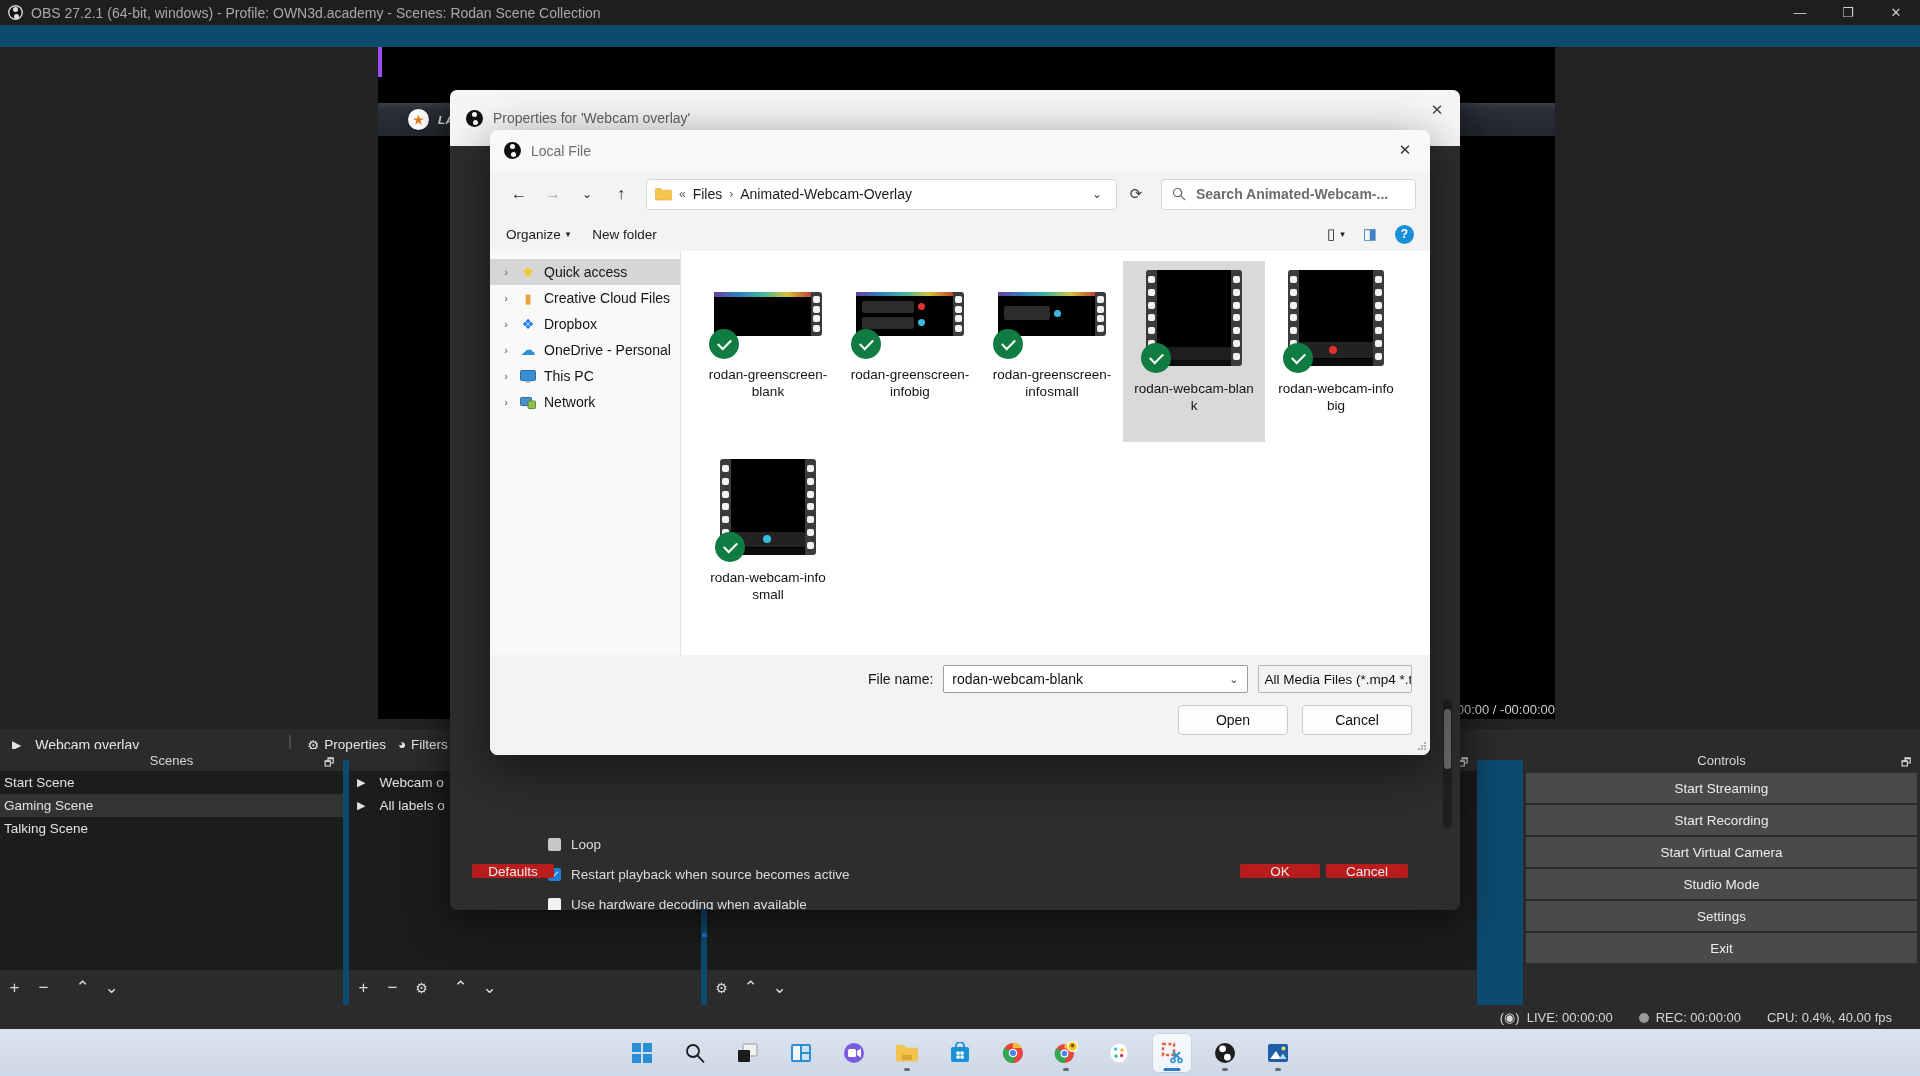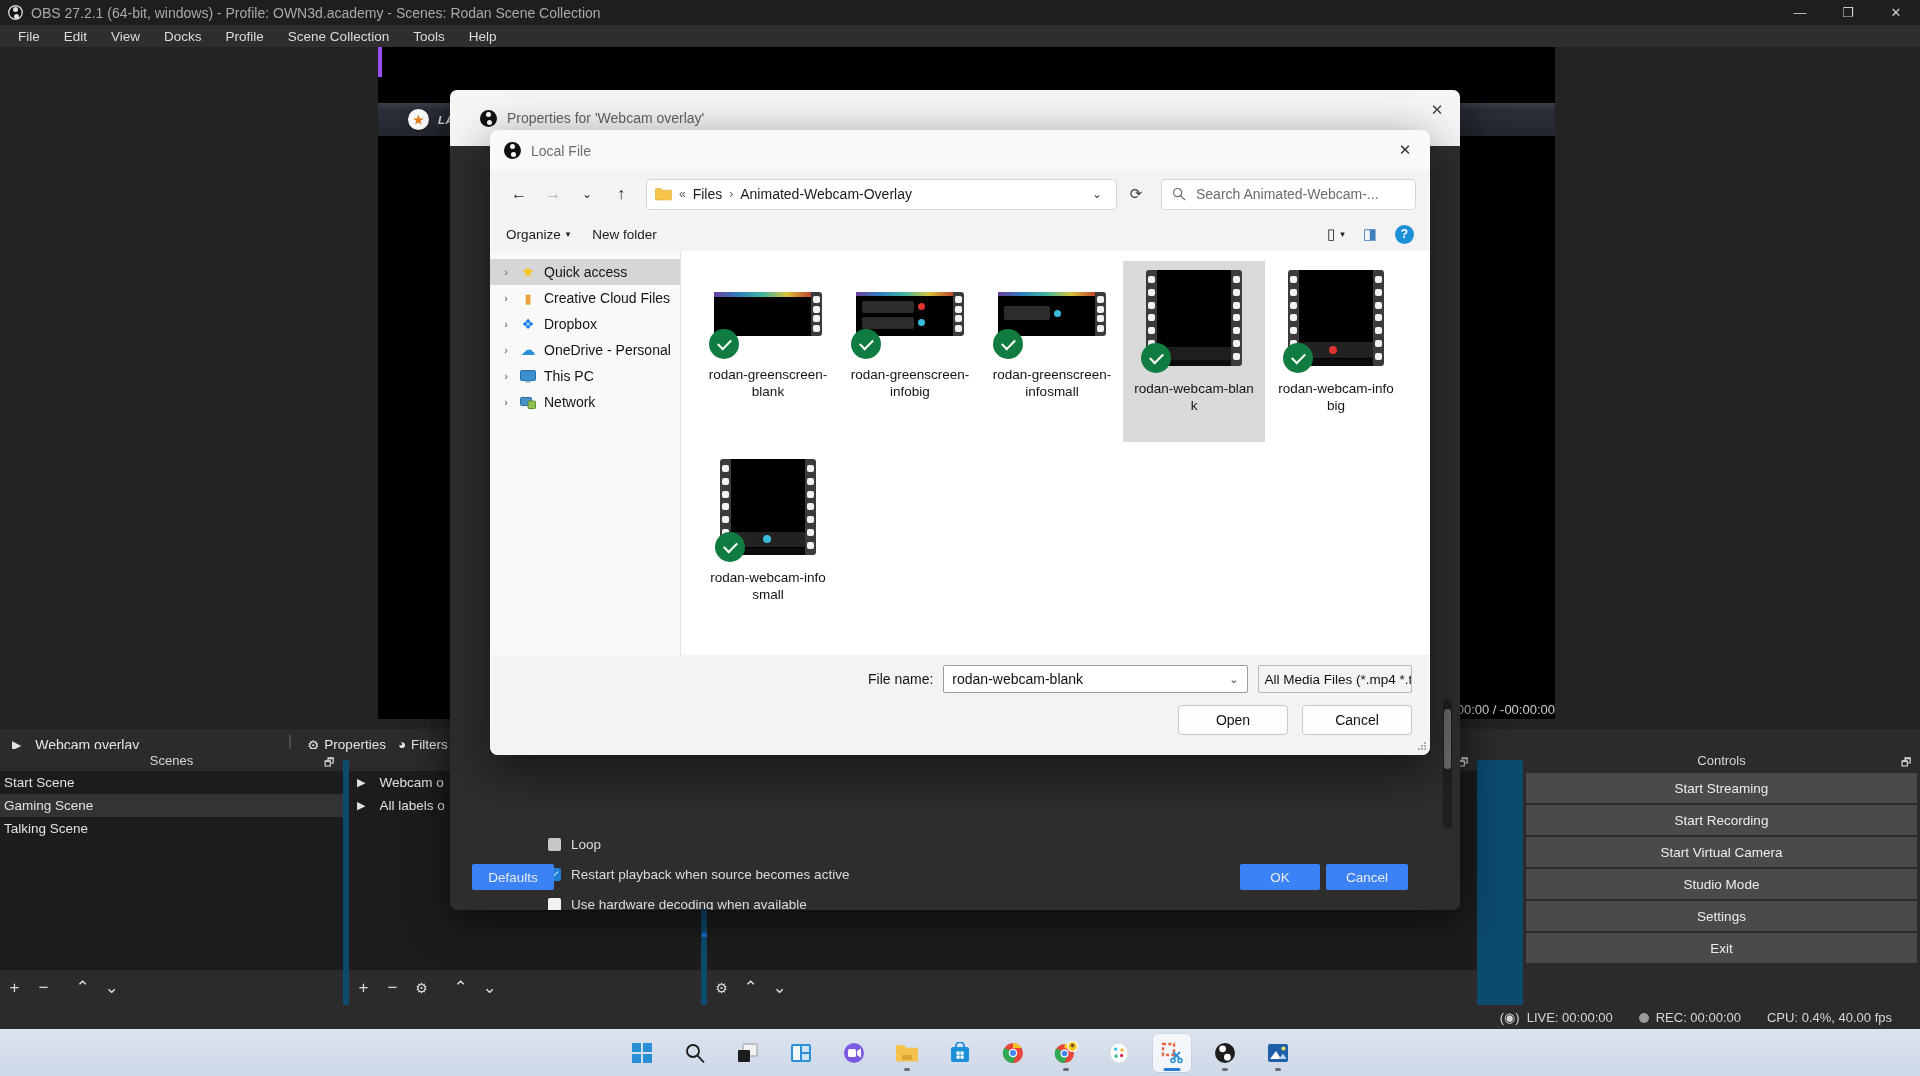--- a/index.html
+++ b/index.html
@@ -102,34 +102,34 @@
      background:linear-gradient(180deg,#dbe3ee 0%,#cdd8e8 100%);
      display:flex;align-items:center;justify-content:center;gap:15px;}
   .tbi{width:38px;height:38px;border-radius:5px;display:flex;align-items:center;justify-content:center;position:relative;}
   .tbi.active{background:rgba(255,255,255,.72);box-shadow:0 0 0 1px rgba(0,0,0,.05);}
   .tbi .run{position:absolute;bottom:1px;left:50%;transform:translateX(-50%);width:6px;height:3px;border-radius:2px;background:#6b6b6b;}
   .tbi .run.wide{width:17px;height:3px;background:#2b7cd3;}
 
   
   #props-dialog{position:absolute;left:450px;top:90px;width:1010px;height:820px;
      background:#2d2d2d;border-radius:7px;box-shadow:0 10px 40px rgba(0,0,0,.6);overflow:hidden;}
-  #props-titlebar{height:56px;background:#f6f6f6;display:flex;align-items:center;padding-left:30px;position:relative;}
+  #props-titlebar{height:56px;background:#f6f6f6;display:flex;align-items:center;padding-left:16px;position:relative;}
   #props-titlebar .obs-logo2{width:17px;height:17px;border-radius:50%;background:#111;margin-right:10px;position:relative;overflow:hidden;}
   #props-titlebar .obs-logo2::before{content:"";position:absolute;width:5px;height:5px;border-radius:50%;background:#fff;top:2px;left:5.5px;}
   #props-titlebar .obs-logo2::after{content:"";position:absolute;width:5px;height:5px;border-radius:50%;background:#fff;bottom:2px;right:5.5px;}
   #props-titlebar .t{font-size:14px;color:#636363;}
   #props-close{position:absolute;right:0;top:0;width:46px;height:39px;display:flex;align-items:center;justify-content:center;color:#444;font-size:15px;}
 
   #props-body{position:absolute;left:0;right:0;top:39px;bottom:0;}
   .chk-row{display:flex;align-items:center;gap:10px;height:30px;padding-left:98px;font-size:13.5px;color:#dcdcdc;}
   .cbx{width:13px;height:13px;border-radius:2px;background:#c8c8c8;flex:0 0 auto;}
   .cbx.on{background:#1e7fd6;position:relative;}
   .cbx.on::after{content:"";position:absolute;left:3px;top:3.5px;width:6px;height:3px;border-left:1.6px solid #cfe6fb;border-bottom:1.6px solid #cfe6fb;transform:rotate(-45deg);}
   #props-footer{position:absolute;left:0;right:0;bottom:0;height:62px;}
-  .pbtn{height:26px;min-width:80px;background:#3b82f6;color:#ececec;font-size:13.5px;display:flex;align-items:center;justify-content:center;border-radius:2px;}
+  .pbtn{height:14px;min-width:80px;background:#b91c1c;color:#ececec;font-size:13.5px;display:flex;align-items:center;justify-content:center;border-radius:2px;}
   #props-scroll{position:absolute;right:8px;top:570px;width:9px;height:130px;background:#1f1f1f;border-radius:5px;}
   #props-scroll i{position:absolute;left:1px;top:10px;width:7px;height:60px;background:#6a6a6a;border-radius:4px;display:block;}
 
   
   #file-dialog{position:absolute;left:490px;top:130px;width:940px;height:625px;
      background:#f3f3f3;border-radius:8px;box-shadow:0 14px 50px rgba(0,0,0,.55);overflow:hidden;
      color:#1a1a1a; font-size:14px;}
   #fd-title{height:41px;background:#f9f9f9;display:flex;align-items:center;padding-left:14px;position:relative;}
   #fd-title .obs-logo3{width:17px;height:17px;border-radius:50%;background:#111;margin-right:10px;position:relative;overflow:hidden;}
   #fd-title .obs-logo3::before{content:"";position:absolute;width:5px;height:5px;border-radius:50%;background:#fff;top:2px;left:5.5px;}
@@ -142,21 +142,21 @@
   .navbtn.dim{color:#adadad;}
   #addressbar{flex:1;height:31px;background:#fff;border:1px solid #d5d5d5;border-radius:4px;
      display:flex;align-items:center;padding:0 8px;gap:7px;margin-left:6px;}
   #addressbar .folder-ico{width:17px;height:14px;position:relative;}
   #addressbar .crumb{font-size:14px;color:#1c1c1c;}
   #addressbar .chev{color:#5a5a5a;font-size:12px;}
   #addr-drop{margin-left:auto;color:#444;font-size:12px;padding:0 6px;}
   #refresh{width:30px;height:30px;display:flex;align-items:center;justify-content:center;color:#3a3a3a;font-size:15px;}
   #searchbox{width:255px;height:31px;background:#fff;border:1px solid #d5d5d5;border-radius:4px;
      display:flex;align-items:center;padding:0 10px;gap:10px;margin-left:6px;}
-  #searchbox .ph{font-size:14px;color:#6c6c6c;white-space:nowrap;overflow:hidden;}
+  #searchbox .ph{font-size:14px;color:#6c6c6c;white-space:nowrap;overflow:hidden;font-weight:bold;}
 
   #fd-cmdbar{height:34px;display:flex;align-items:center;padding:0 16px;gap:22px;background:#f3f3f3;}
   #fd-cmdbar .cmd{font-size:13.5px;color:#1b1b1b;display:flex;align-items:center;gap:5px;}
   #fd-cmdbar .right{margin-left:auto;display:flex;align-items:center;gap:18px;}
 
   #fd-main{position:absolute;left:0;right:0;top:121px;bottom:100px;display:flex;background:#f9f9f9;}
   #fd-tree{width:190px;background:#f9f9f9;padding-top:8px;}
   .tree-row{height:26px;display:flex;align-items:center;gap:7px;padding-left:10px;font-size:14px;color:#141414;}
   .tree-row.sel{background:#d6d6d6;}
   .tree-row .tchev{width:12px;color:#5a5a5a;font-size:11px;text-align:center;}
@@ -200,30 +200,20 @@
   <div id="obs-titlebar">
     <span class="obs-logo"></span>
     <span id="obs-title-text">OBS 27.2.1 (64-bit, windows) - Profile: OWN3d.academy - Scenes: Rodan Scene Collection</span>
     <div class="win-btns">
       <div>—</div>
       <div>❐</div>
       <div class="close">✕</div>
     </div>
   </div>
 
-  <div id="obs-menubar">
-    <span>File</span>
-    <span>Edit</span>
-    <span>View</span>
-    <span>Docks</span>
-    <span>Profile</span>
-    <span>Scene Collection</span>
-    <span>Tools</span>
-    <span>Help</span>
-  </div>
 
   <div id="preview-wrap">
     <div id="preview-canvas"></div>
     <div id="purple-marker"></div>
 
     <div id="banner">
       <div class="slash" style="left:455px;"></div>
       <div class="slash" style="left:475px;width:16px;"></div>
       <div class="slash" style="left:900px;"></div>
       <div class="slash" style="left:920px;width:16px;"></div>

